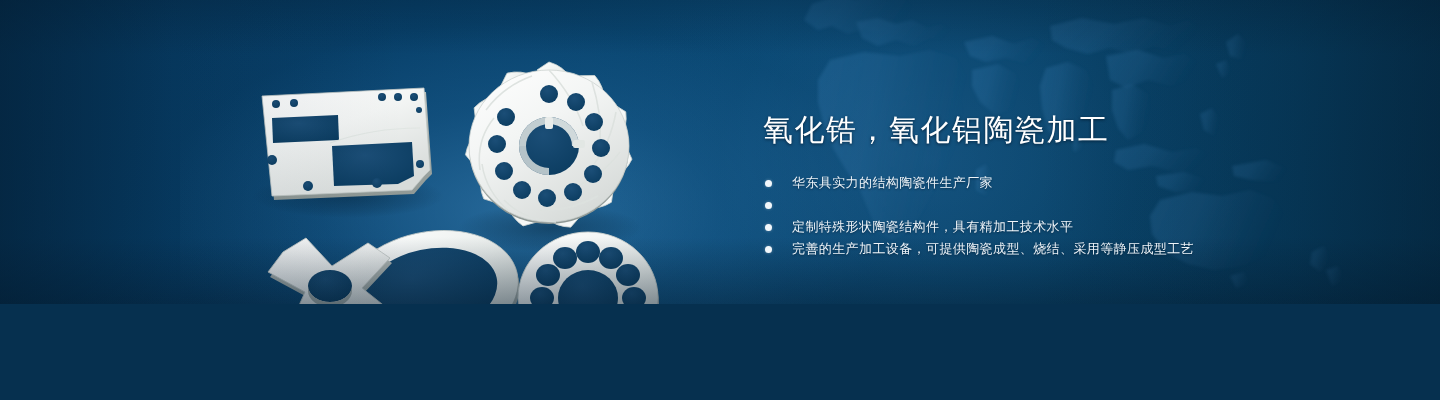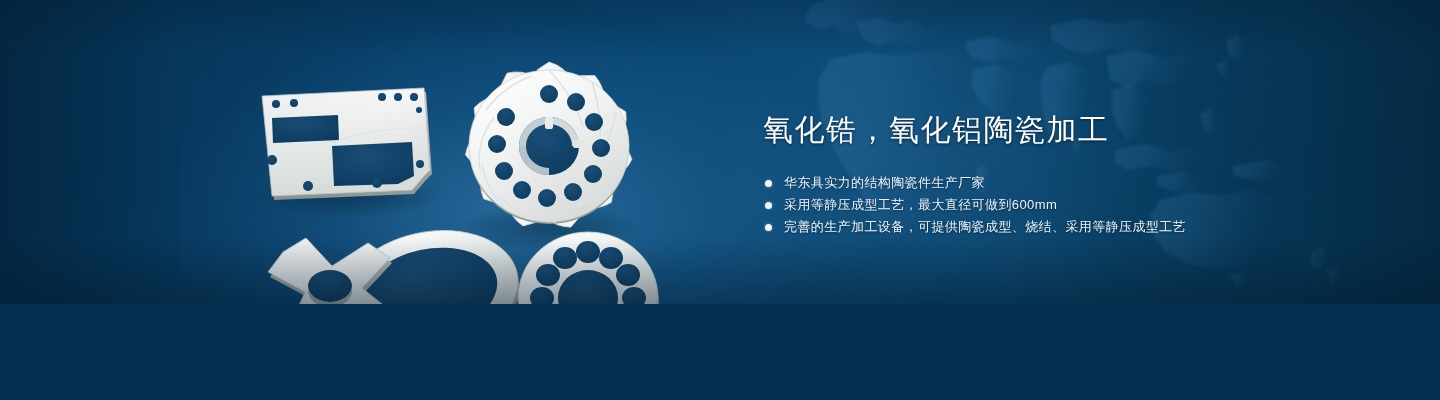--- a/index.html
+++ b/index.html
@@ -73,20 +73,21 @@
   .bullets {
     margin-top: 22px;
     list-style: none;
     padding: 0;
   }
   .bullet {
     display: flex;
     align-items: center;
     height: 22px;
     margin: 0 0 0 2px;
+    gap: 8px;
   }
   .dot {
     width: 7px; height: 7px;
     border-radius: 50%;
     background: #f2f7fb;
     box-shadow: 0 0 3px rgba(255,255,255,0.35);
     flex: 0 0 auto;
     margin-right: 12px;
   }
   .bullet-text {
@@ -326,21 +327,24 @@
 
   <div class="copy">
     <div class="headline">氧化锆，氧化铝陶瓷加工</div>
     <ul class="bullets">
       <li class="bullet">
         <span class="dot"></span>
         <span class="bullet-text">华东具实力的结构陶瓷件生产厂家</span>
       </li>
       <li class="bullet">
         <span class="dot"></span>
-        <span class="bullet-text">采用等静压成型工艺，最大直径可做到600mm</span>
+      </li>
+      <li class="bullet">
+        <span class="dot"></span>
+        <span class="bullet-text">定制特殊形状陶瓷结构件，具有精加工技术水平</span>
       </li>
       <li class="bullet">
         <span class="dot"></span>
         <span class="bullet-text">完善的生产加工设备，可提供陶瓷成型、烧结、采用等静压成型工艺</span>
       </li>
     </ul>
   </div>
 
 </div>
 

